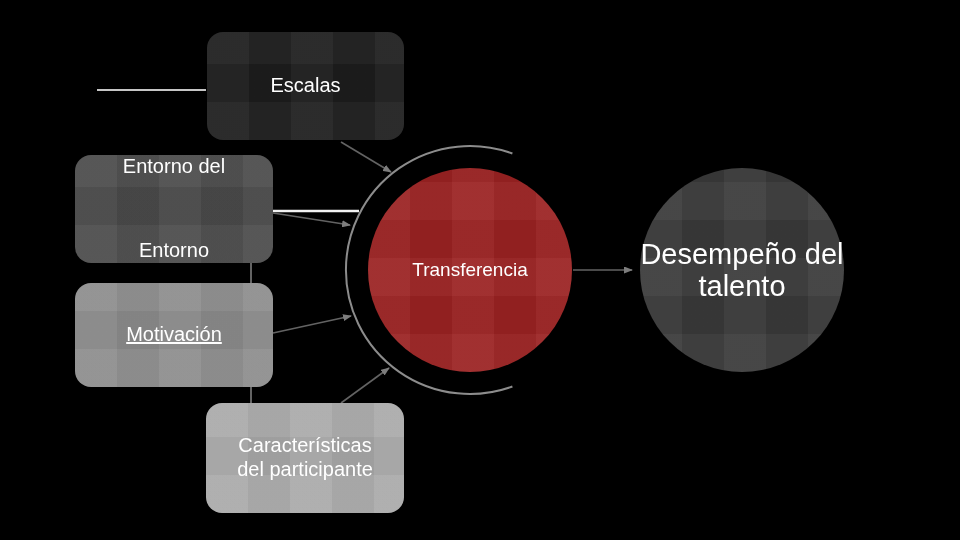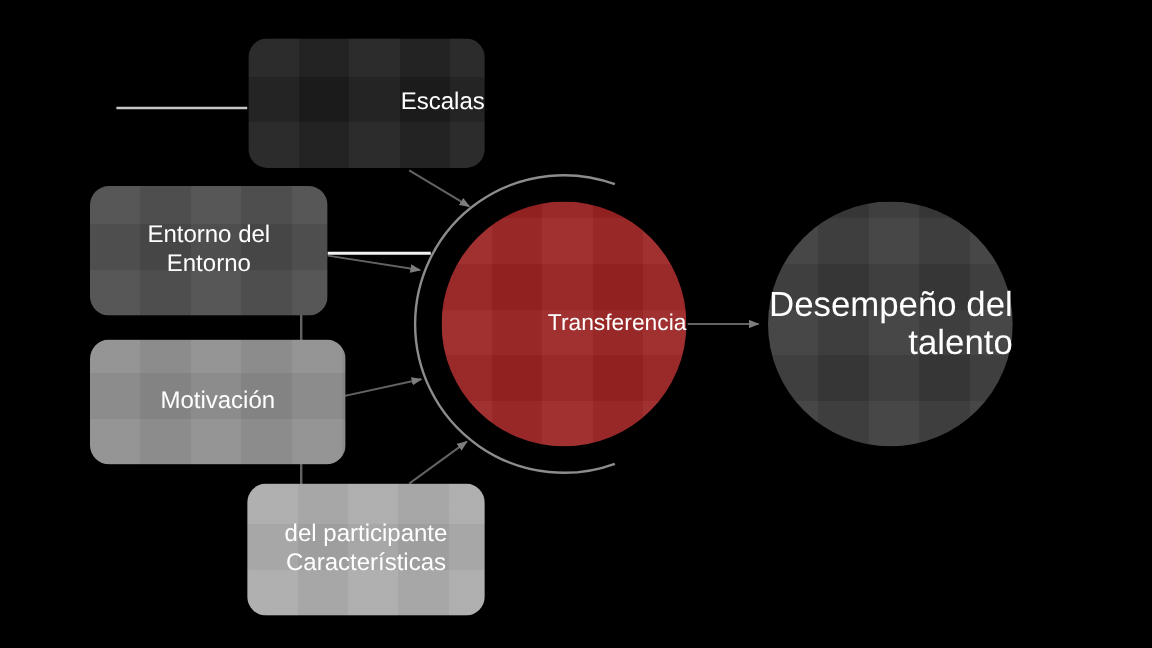--- a/index.html
+++ b/index.html
@@ -12,24 +12,24 @@
   .node {
     position:absolute; display:flex; flex-direction:column;
     align-items:center; justify-content:center; text-align:center;
     color:#fff;
     
     background-image:
       repeating-linear-gradient(90deg, rgba(255,255,255,0.035) 0 42px, rgba(0,0,0,0.035) 42px 84px),
       repeating-linear-gradient(0deg, rgba(255,255,255,0.03) 0 38px, rgba(0,0,0,0.035) 38px 76px);
   }
   .box { border-radius:16px; font-size:20px; line-height:1.18; }
-  .circle { border-radius:50%;align-items:flex-end; }
-  .n-escalas        { left:207px; top:32px;  width:197px; height:108px;align-items:flex-end; }
+  .circle { border-radius:50%; }
+  .n-escalas        { left:207px; top:32px;  width:197px; height:108px; }
   .n-entorno        { left:75px;  top:155px; width:198px; height:108px; }
-  .n-motivacion     { left:75px;  top:283px; width:213px; height:104px; }
+  .n-motivacion     { left:75px;  top:283px; width:198px; height:104px;text-decoration:underline; }
   .n-caracteristicas{ left:206px; top:403px; width:198px; height:110px; }
   .n-transferencia  { left:368px; top:168px; width:204px; height:204px; font-size:19px; line-height:1.2; }
   .n-desempeno      { left:640px; top:168px; width:204px; height:204px; font-size:29px; line-height:1.12; }
   .node span { display:block; }
 </style>
 </head>
 <body>
 
 <div class="canvas">
 
@@ -54,32 +54,32 @@
     <line x1="273" y1="333" x2="351" y2="316" stroke-width="1.6" marker-end="url(#arrowhead)" stroke="#636363"></line>
     <line x1="341" y1="403" x2="389" y2="368" stroke-width="1.6" marker-end="url(#arrowhead)" stroke="#636363"></line>
 
     <line x1="573" y1="270" x2="632" y2="270" stroke-width="1.6" marker-end="url(#arrowhead)" stroke="#636363"></line>
   </svg>
 
   <div class="node box n-escalas" style="background-color: rgb(29, 29, 29);">
     <span>Escalas</span>
   </div>
 
-  <div class="node box n-entorno" style="background-color: rgb(75, 75, 75);">
+  <div class="node box n-entorno" style="background-color: rgb(75, 75, 75); justify-content: space-between;">
     <span>Entorno del</span>
     <span>Entorno</span>
   </div>
 
   <div class="node box n-motivacion" style="background-color: rgb(141, 141, 141);">
     <span>Motivación</span>
   </div>
 
   <div class="node box n-caracteristicas" style="background-color: rgb(170, 170, 170);">
+    <span>Características</span>
     <span>del participante</span>
-    <span>Características</span>
   </div>
 
   <div class="node circle n-transferencia" style="background-color: rgb(155, 34, 34);">
     <span>Transferencia</span>
   </div>
 
   <div class="node circle n-desempeno" style="background-color: rgb(58, 58, 58);">
     <span>Desempeño del</span>
     <span>talento</span>
   </div>

